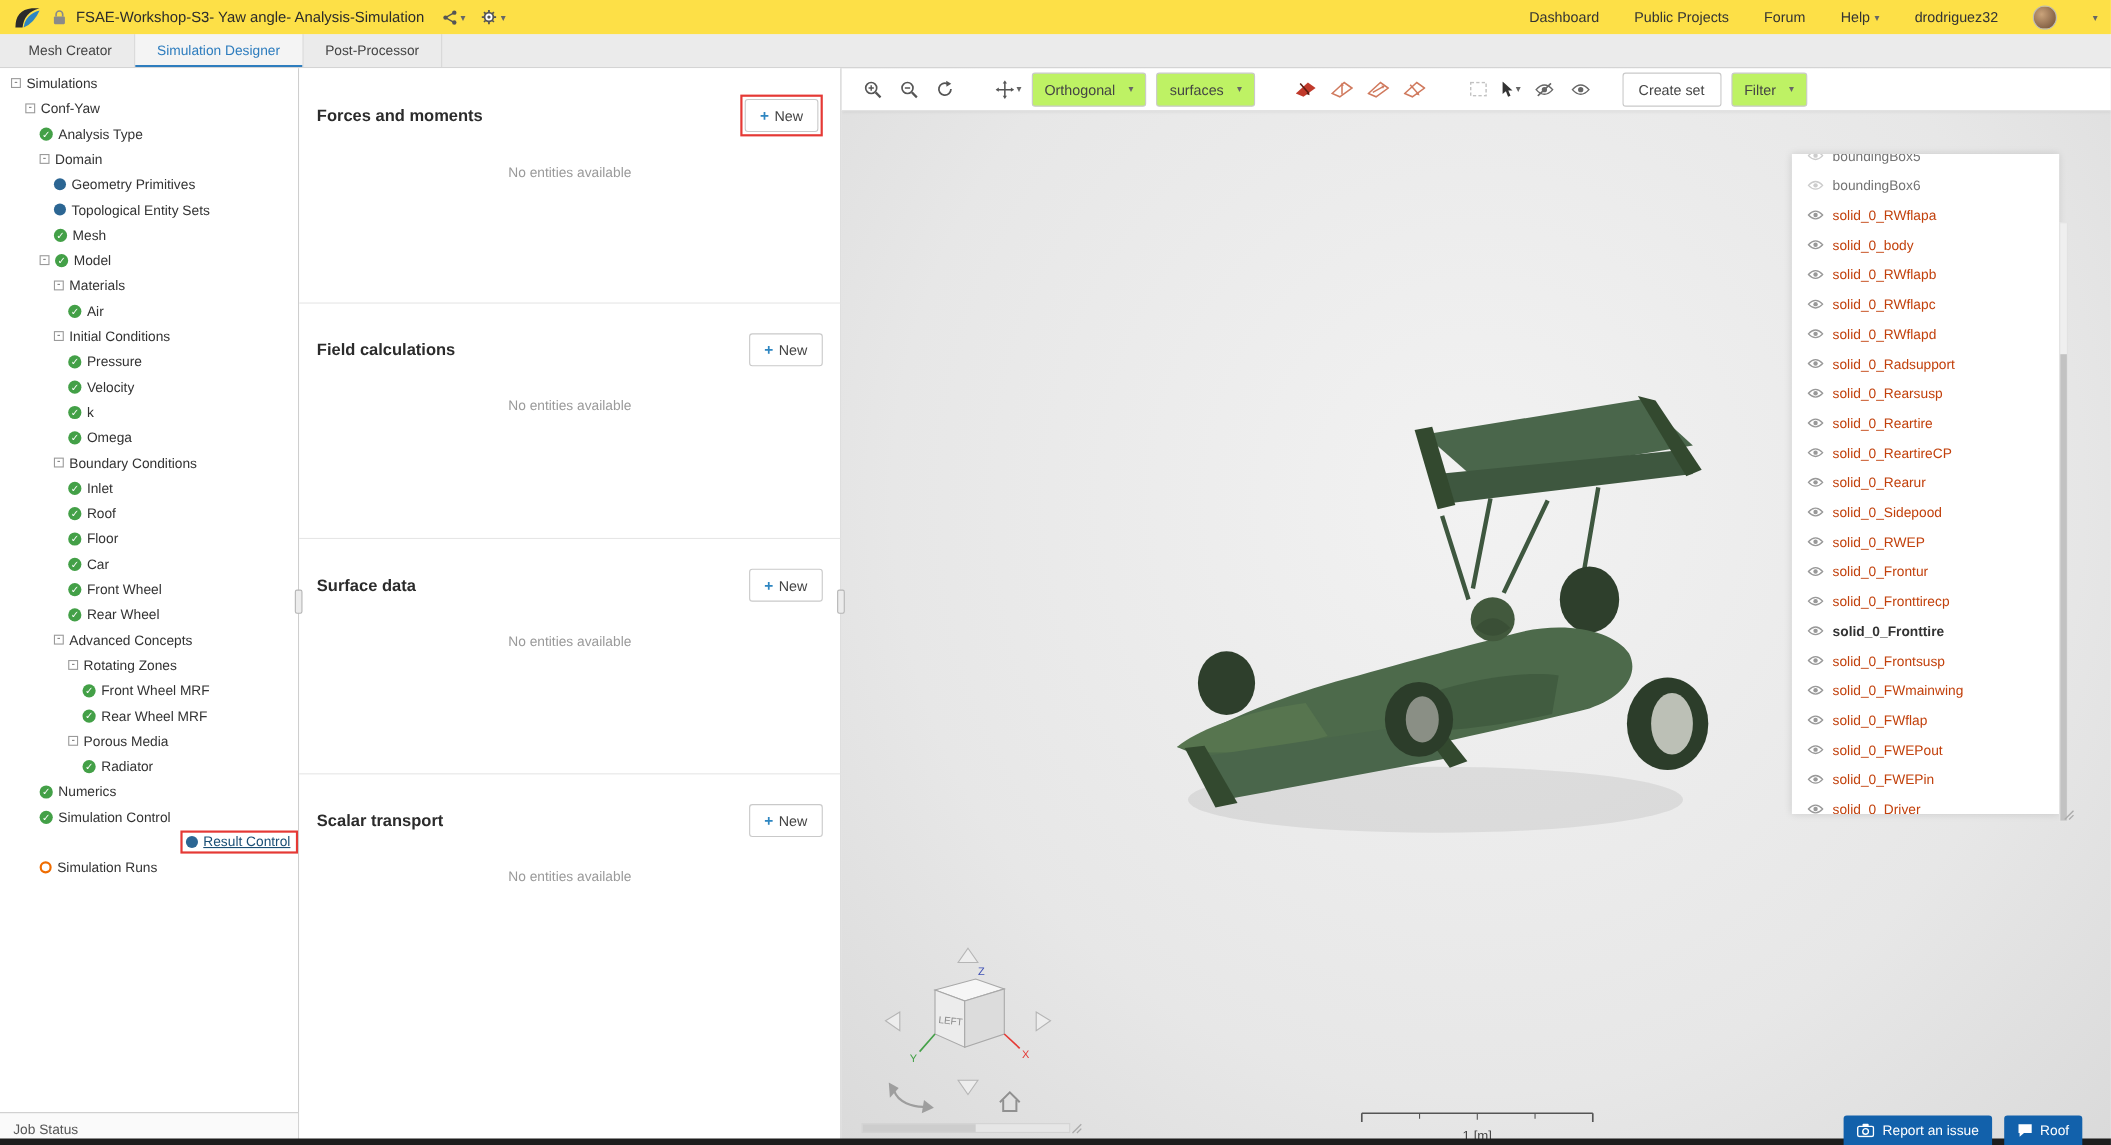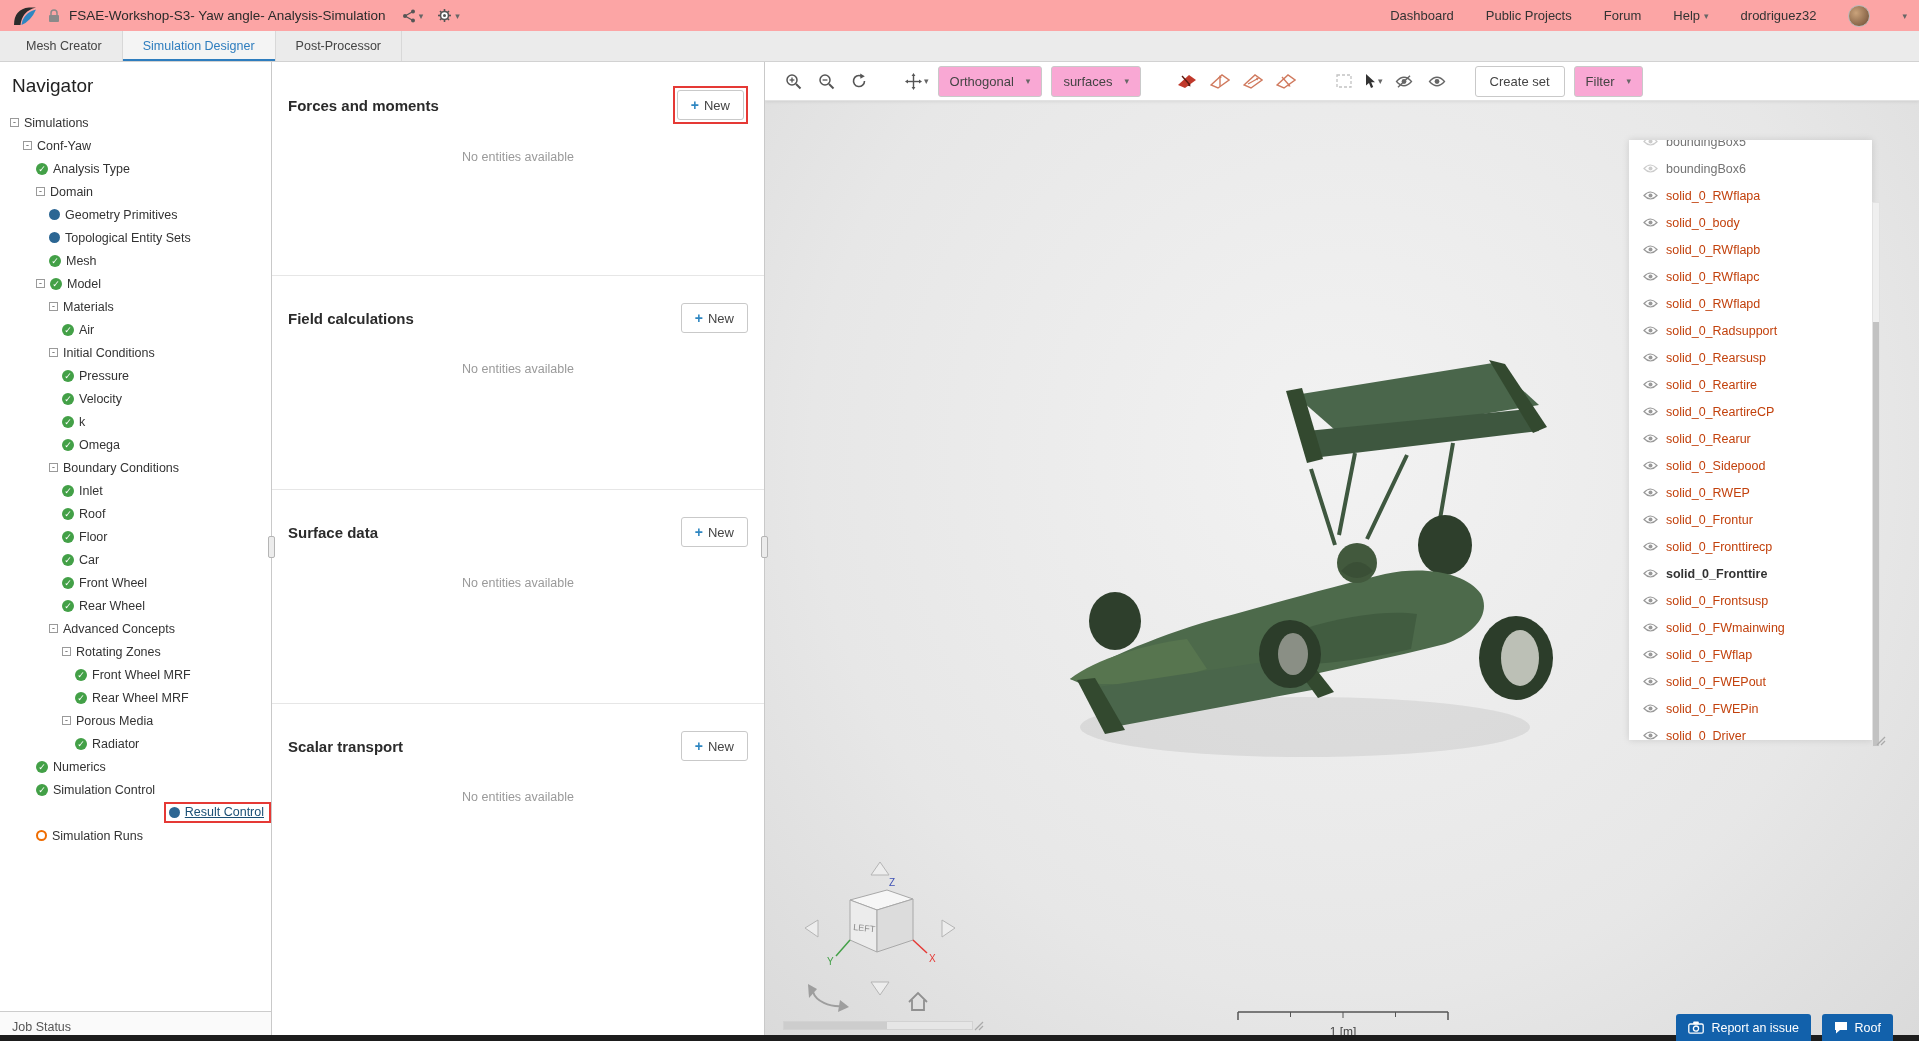--- a/index.html
+++ b/index.html
@@ -1,20 +1,20 @@
 <!DOCTYPE html>
 <html><head>
 <meta charset="utf-8">
 <style>
   * { margin:0; padding:0; box-sizing:border-box; }
   html,body { width:1919px; height:1041px; }
   body { font-family:"Liberation Sans",sans-serif; font-size:13px; color:#333; background:#fff; overflow:hidden; position:relative; }
 
   
-  .topbar { height:31px; display:flex; align-items:center; padding:0 12px; background:#fca5a5; position:relative; z-index:8; }
+  .topbar { height:31px; display:flex; align-items:center; padding:0 12px; background:#fde047; position:relative; z-index:8; }
   .logo { margin-right:10px; display:flex; align-items:center; cursor:pointer; }
   .lockwrap { margin-right:9px; display:flex; }
   .proj-title { font-size:13.5px; color:#2b2b2b; margin-right:16px; }
   .tb-ic { display:flex; align-items:center; color:#555; margin-right:14px; gap:3px; cursor:pointer; }
   .caret { font-size:9px; color:#666; }
   .topbar-right { margin-left:auto; display:flex; align-items:center; gap:32px; }
   .nav-link { font-size:13px; color:#333; cursor:pointer; display:flex; gap:4px; align-items:center; white-space:nowrap; }
   .avatar { width:22px; height:22px; border-radius:50%; background:radial-gradient(circle at 35% 35%, #caa37b, #6b4a32); border:1px solid #bbb; cursor:pointer; }
 
   
@@ -47,21 +47,21 @@
   .btn-new { display:inline-flex; align-items:center; gap:5px; background:#fff; border:1px solid #c9c9c9; border-radius:3px; height:30px; padding:0 13px; font-size:13px; color:#444; cursor:pointer; font-family:inherit; }
   .plus { color:#2e86c1; font-weight:bold; font-size:14px; }
   .red-outline { border:2px solid #e53935; padding:2px; display:inline-block; }
   .empty-text { text-align:center; color:#9a9a9a; font-size:12.5px; margin-top:26px; }
 
   
   .viewport { flex:1; position:relative; background:radial-gradient(ellipse at 50% 40%, #f2f2f2 0%, #e7e7e7 65%, #dadada 100%); overflow:hidden; }
   .vp-toolbar { position:absolute; top:0; left:0; right:0; height:39px; background:#fff; border-bottom:1px solid #e2e2e2; box-shadow:0 1px 3px rgba(0,0,0,.08); display:flex; align-items:center; padding:0 16px; gap:9px; z-index:4; }
   .icon-btn { width:24px; height:24px; display:flex; align-items:center; justify-content:center; cursor:pointer; flex:none; }
   .with-caret { display:flex; align-items:center; gap:2px; cursor:pointer; }
-  .sel { display:inline-flex; align-items:center; gap:12px; background:#f9a8d4; border:1px solid #c9c9c9; border-radius:3px; height:31px; padding:0 11px; font-size:13px; color:#444; cursor:pointer; }
+  .sel { display:inline-flex; align-items:center; gap:12px; background:#bef264; border:1px solid #c9c9c9; border-radius:3px; height:31px; padding:0 11px; font-size:13px; color:#444; cursor:pointer; }
   .btn { display:inline-flex; align-items:center; gap:6px; background:#fff; border:1px solid #c9c9c9; border-radius:3px; height:31px; padding:0 14px; font-size:13px; color:#444; cursor:pointer; font-family:inherit; }
   .sp8 { width:8px; flex:none; } .sp16 { width:16px; flex:none; }
 
   .solids-panel { position:absolute; top:78px; right:47px; width:243px; height:600px; background:#fff; box-shadow:0 0 7px rgba(0,0,0,.13); overflow:hidden; z-index:3; }
   .solids-list { position:absolute; top:-12px; left:0; right:0; }
   .solid-row { height:27px; display:flex; align-items:center; gap:8px; padding:0 10px 0 14px; font-size:12.5px; color:#c2410c; cursor:pointer; white-space:nowrap; }
   .solid-row.muted { color:#737373; }
   .solid-row.bold { color:#333; font-weight:bold; }
   .eye-wrap { color:#999; display:flex; flex:none; }
   .muted .eye-wrap { color:#ccc; }
@@ -139,21 +139,20 @@
 
 <div class="tabbar">
   <div class="tab">Mesh Creator</div>
   <div class="tab active">Simulation Designer</div>
   <div class="tab">Post-Processor</div>
 </div>
 
 <div class="main">
 
   <div class="navigator">
-    <div class="nav-title">Navigator</div>
     <div class="tree">
         <div class="tree-row" style="padding-left: 10px;">
           <span class="expander">-</span>
           <span class="lbl">Simulations</span>
         </div>
         <div class="tree-row" style="padding-left: 23px;">
           <span class="expander">-</span>
           <span class="lbl">Conf-Yaw</span>
         </div>
         <div class="tree-row" style="padding-left: 36px;">

